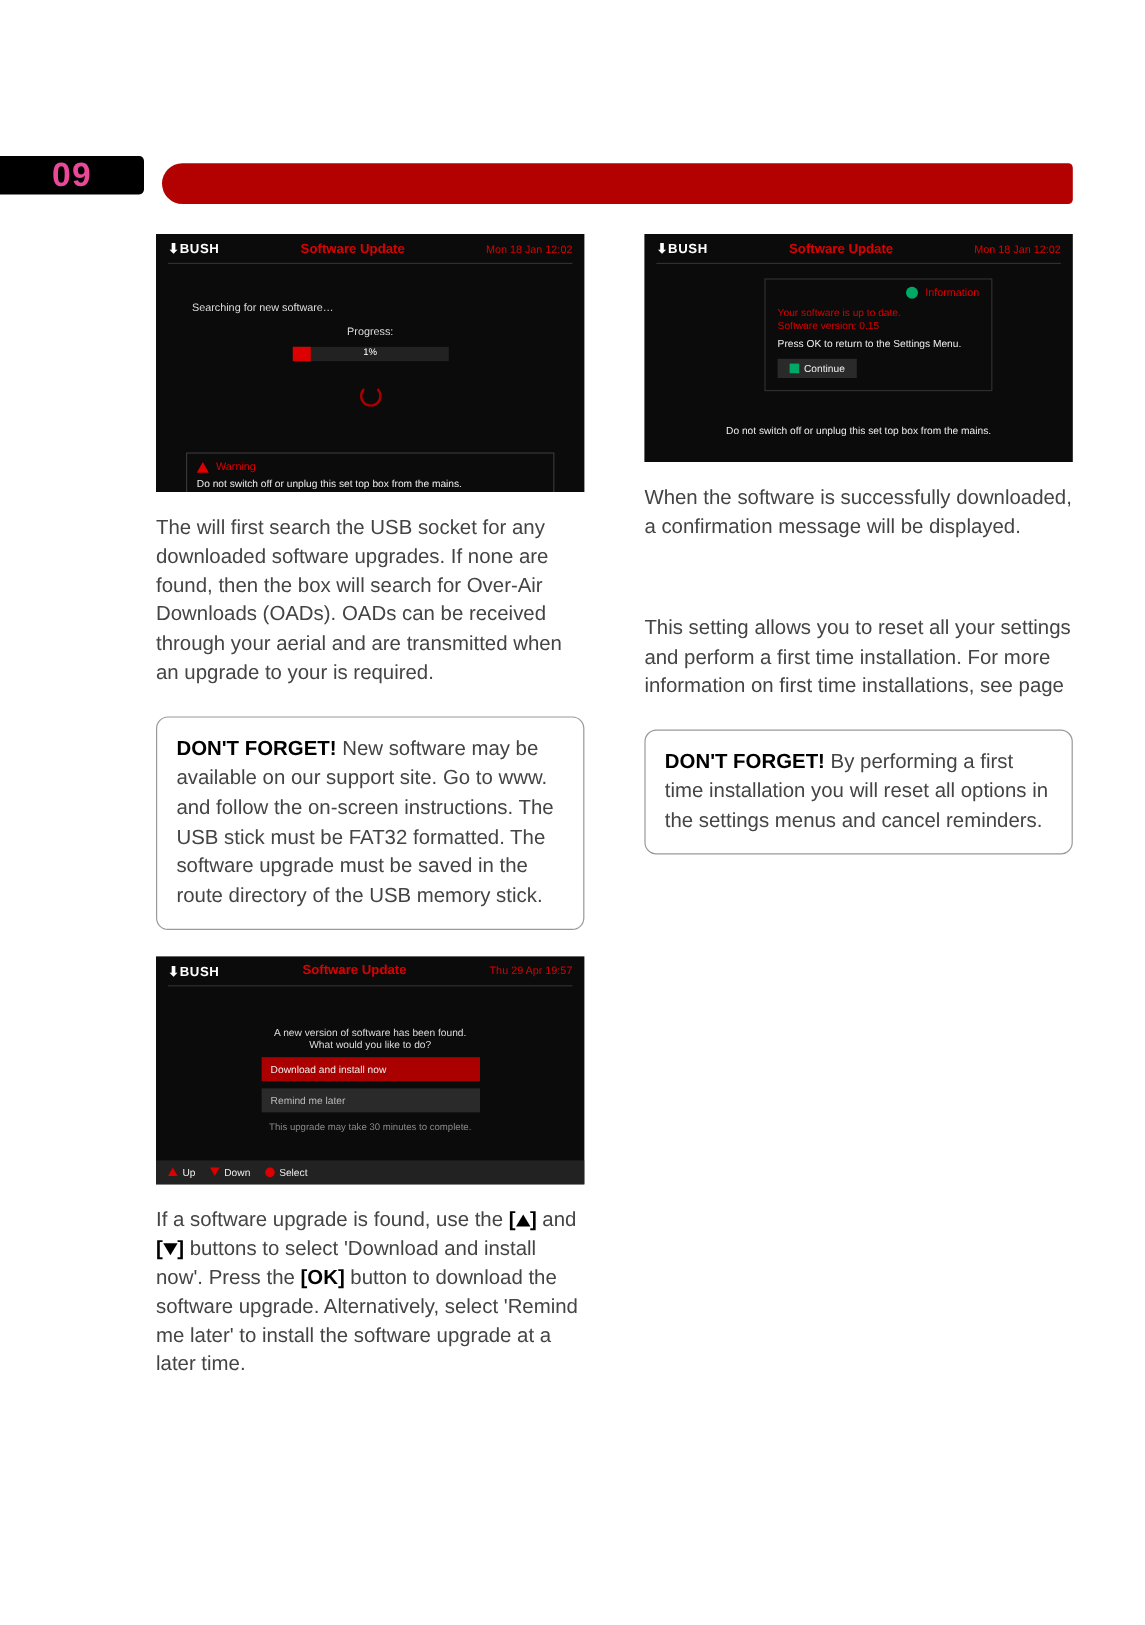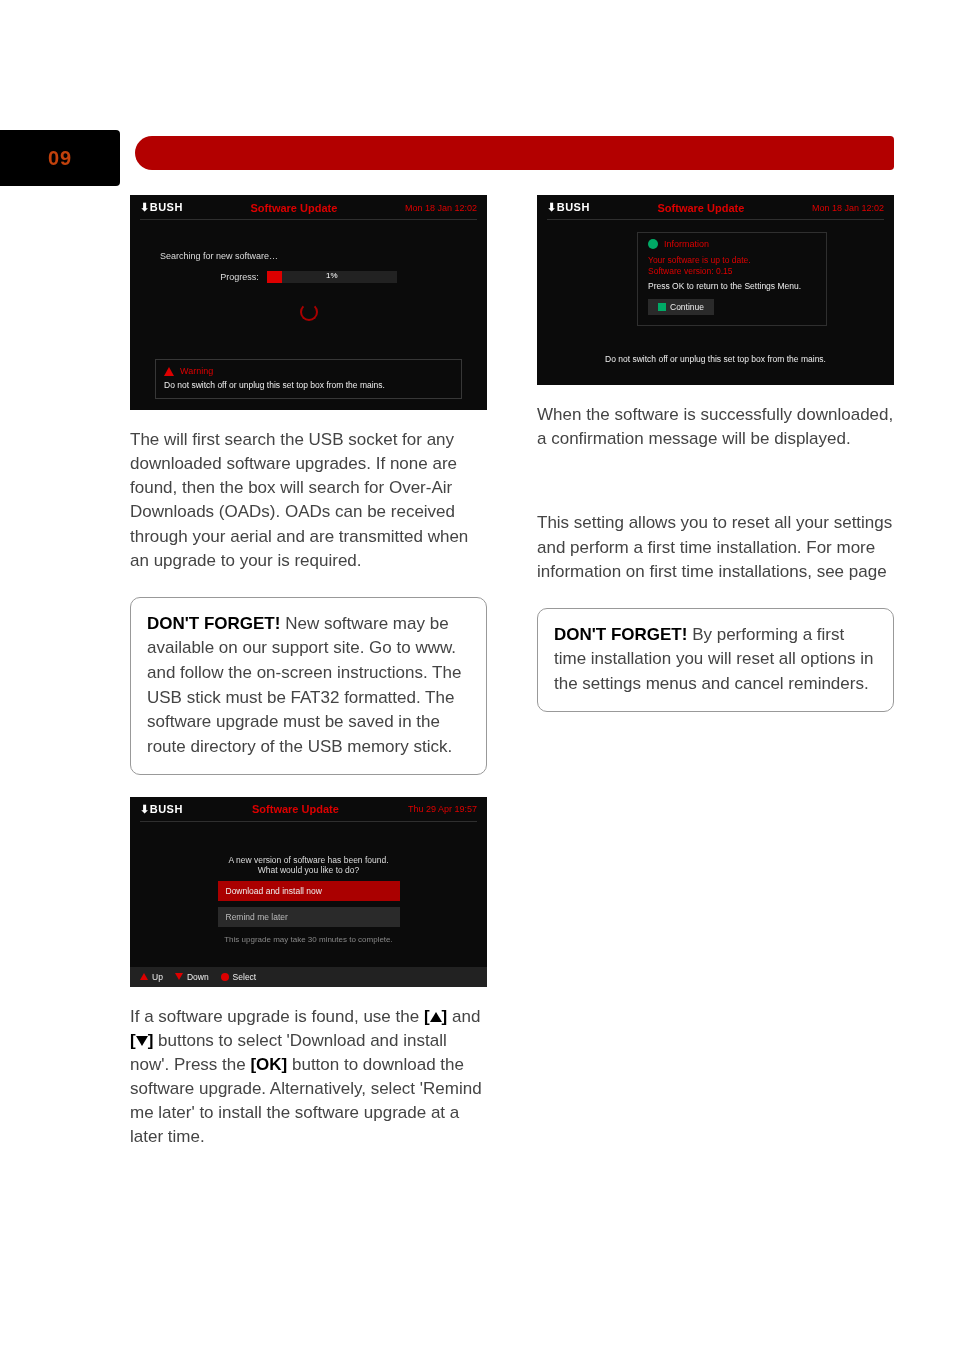--- a/index.html
+++ b/index.html
@@ -1,34 +1,34 @@
 <!DOCTYPE html>
 <html><head>
 <meta charset="utf-8">
 <style>
   * { box-sizing: border-box; margin: 0; padding: 0; }
   html, body { width: 954px; height: 1354px; background: #fff; font-family: Arial, Helvetica, sans-serif; color: #333; }
   .page { position: relative; width: 954px; height: 1354px; padding: 90px 60px 60px 60px; }
-  .chapter-badge { position: absolute; left: 0; top: 130px; width: 120px; height: 56px; background: #000; border-radius: 0 4px 4px 0; display:flex; align-items:center; justify-content:center; color:#c2410c; font-size:20px; font-weight:bold; letter-spacing:1px; }
+  .chapter-badge { position: absolute; left: 0; top: 130px; width: 120px; height: 32px; background: #000; border-radius: 0 4px 4px 0; display:flex; align-items:center; justify-content:center; color:#ec4899; font-size:28px; font-weight:bold; letter-spacing:1px; }
   .red-bar { position: absolute; left: 135px; right: 60px; top: 136px; height: 34px; background: #b30000; border-radius: 18px 4px 4px 18px; }
 
   .columns { position: absolute; top: 195px; left: 130px; right: 60px; bottom: 60px; display: flex; gap: 50px; }
   .col { flex: 1; display: flex; flex-direction: column; }
 
   
   .shot { width: 100%; background: #0b0b0b; border-radius: 0; color: #ccc; font-size: 9px; position: relative; overflow: hidden; margin-bottom: 18px; }
   .shot .bar { display:flex; align-items:center; justify-content:space-between; padding: 6px 10px 2px 10px; font-size:10px; }
   .shot .logo { color:#fff; font-weight:bold; font-size:11px; letter-spacing:0.5px; }
   .shot .title-red { color:#d00; font-size:11px; font-weight:bold; text-align:center; flex:1; }
   .shot .ts { color:#d00; font-size:9px; }
   .shot .rule { height:1px; background: rgba(255,255,255,0.15); margin: 3px 10px; }
 
   .shot.a { height: 215px; }
   .shot.a .body { padding: 28px 30px 10px 30px; text-align:left; font-size:9px; color:#ddd; }
-  .shot.a .prog-wrap { display:flex; align-items:center; justify-content:center; gap:8px; margin:10px 0 20px 0; font-size:9px; }
+  .shot.a .prog-wrap { display:flex; align-items:center; justify-content:center; gap:8px; margin:10px 0 20px 0; font-size:9px;flex-direction:column; }
   .shot.a .prog-bar { width:130px; height:12px; background:#222; position:relative; }
   .shot.a .prog-bar .fill { position:absolute; left:0; top:0; bottom:0; width:15px; background:#d00; }
   .shot.a .spinner { width:18px; height:18px; border:2px solid #a00; border-top-color:transparent; border-radius:50%; margin:0 auto 20px auto; }
   .shot.a .warn-box { margin: 8px 25px 14px 25px; border:1px solid rgba(255,255,255,0.18); padding:6px 8px 8px 8px; }
   .shot.a .warn-box .wt { display:flex; align-items:center; gap:6px; color:#d00; font-size:9px; margin-bottom:4px; }
   .shot.a .warn-box .wt .tri { width:0; height:0; border-left:5px solid transparent; border-right:5px solid transparent; border-bottom:9px solid #d00; }
   .shot.a .warn-box .wmsg { color:#eee; font-size:8.5px; }
 
   .shot.b { height: 190px; }
   .shot.b .body { padding: 30px 30px 10px 30px; text-align:center; font-size:8.5px; color:#ddd; }
@@ -37,21 +37,21 @@
   .shot.b .opt.dim { background:#2a2a2a; color:#bbb; }
   .shot.b .note { color:#888; font-size:8px; margin-top:8px;text-align:center; }
   .shot.b .footer { position:absolute; left:0; right:0; bottom:0; background:#222; display:flex; gap:12px; padding:5px 10px; font-size:8.5px; color:#eee; }
   .shot.b .footer .grp { display:flex; align-items:center; gap:4px; }
   .shot.b .footer .tri-up { width:0;height:0;border-left:4px solid transparent;border-right:4px solid transparent;border-bottom:7px solid #d00; }
   .shot.b .footer .tri-down { width:0;height:0;border-left:4px solid transparent;border-right:4px solid transparent;border-top:7px solid #d00; }
   .shot.b .footer .circ { width:8px;height:8px;border-radius:50%;background:#d00; }
 
   .shot.c { height: 190px; }
   .shot.c .info-box { margin: 12px 12px 0 100px; border:1px solid rgba(255,255,255,0.15); padding:6px 10px 10px 10px; width: 190px; }
-  .shot.c .info-box .it { display:flex; align-items:center; gap:6px; font-size:9px; color:#d00; }
+  .shot.c .info-box .it { display:flex; align-items:center; gap:6px; font-size:9px; color:#d00;justify-content:flex-end; }
   .shot.c .info-box .it .dot { width:10px;height:10px;border-radius:50%;background:#0a6; }
   .shot.c .info-box .msg { color:#d00; font-size:8.5px; margin:6px 0 2px 0; line-height:1.3; }
   .shot.c .info-box .msg2 { color:#eee; font-size:8.5px; margin:4px 0; }
   .shot.c .info-box .btn { display:inline-flex; align-items:center; gap:4px; background:#2a2a2a; color:#eee; font-size:8.5px; padding:3px 10px; margin-top:4px; }
   .shot.c .footer-warn { text-align:center; font-size:8.5px; color:#eee; margin-top:28px; }
 
   
   .para { font-size: 17px; line-height: 1.42; color: #444; margin-bottom: 18px; }
   .para.red { color: #b30000; }
   .heavy { font-weight: bold; color:#000; }

